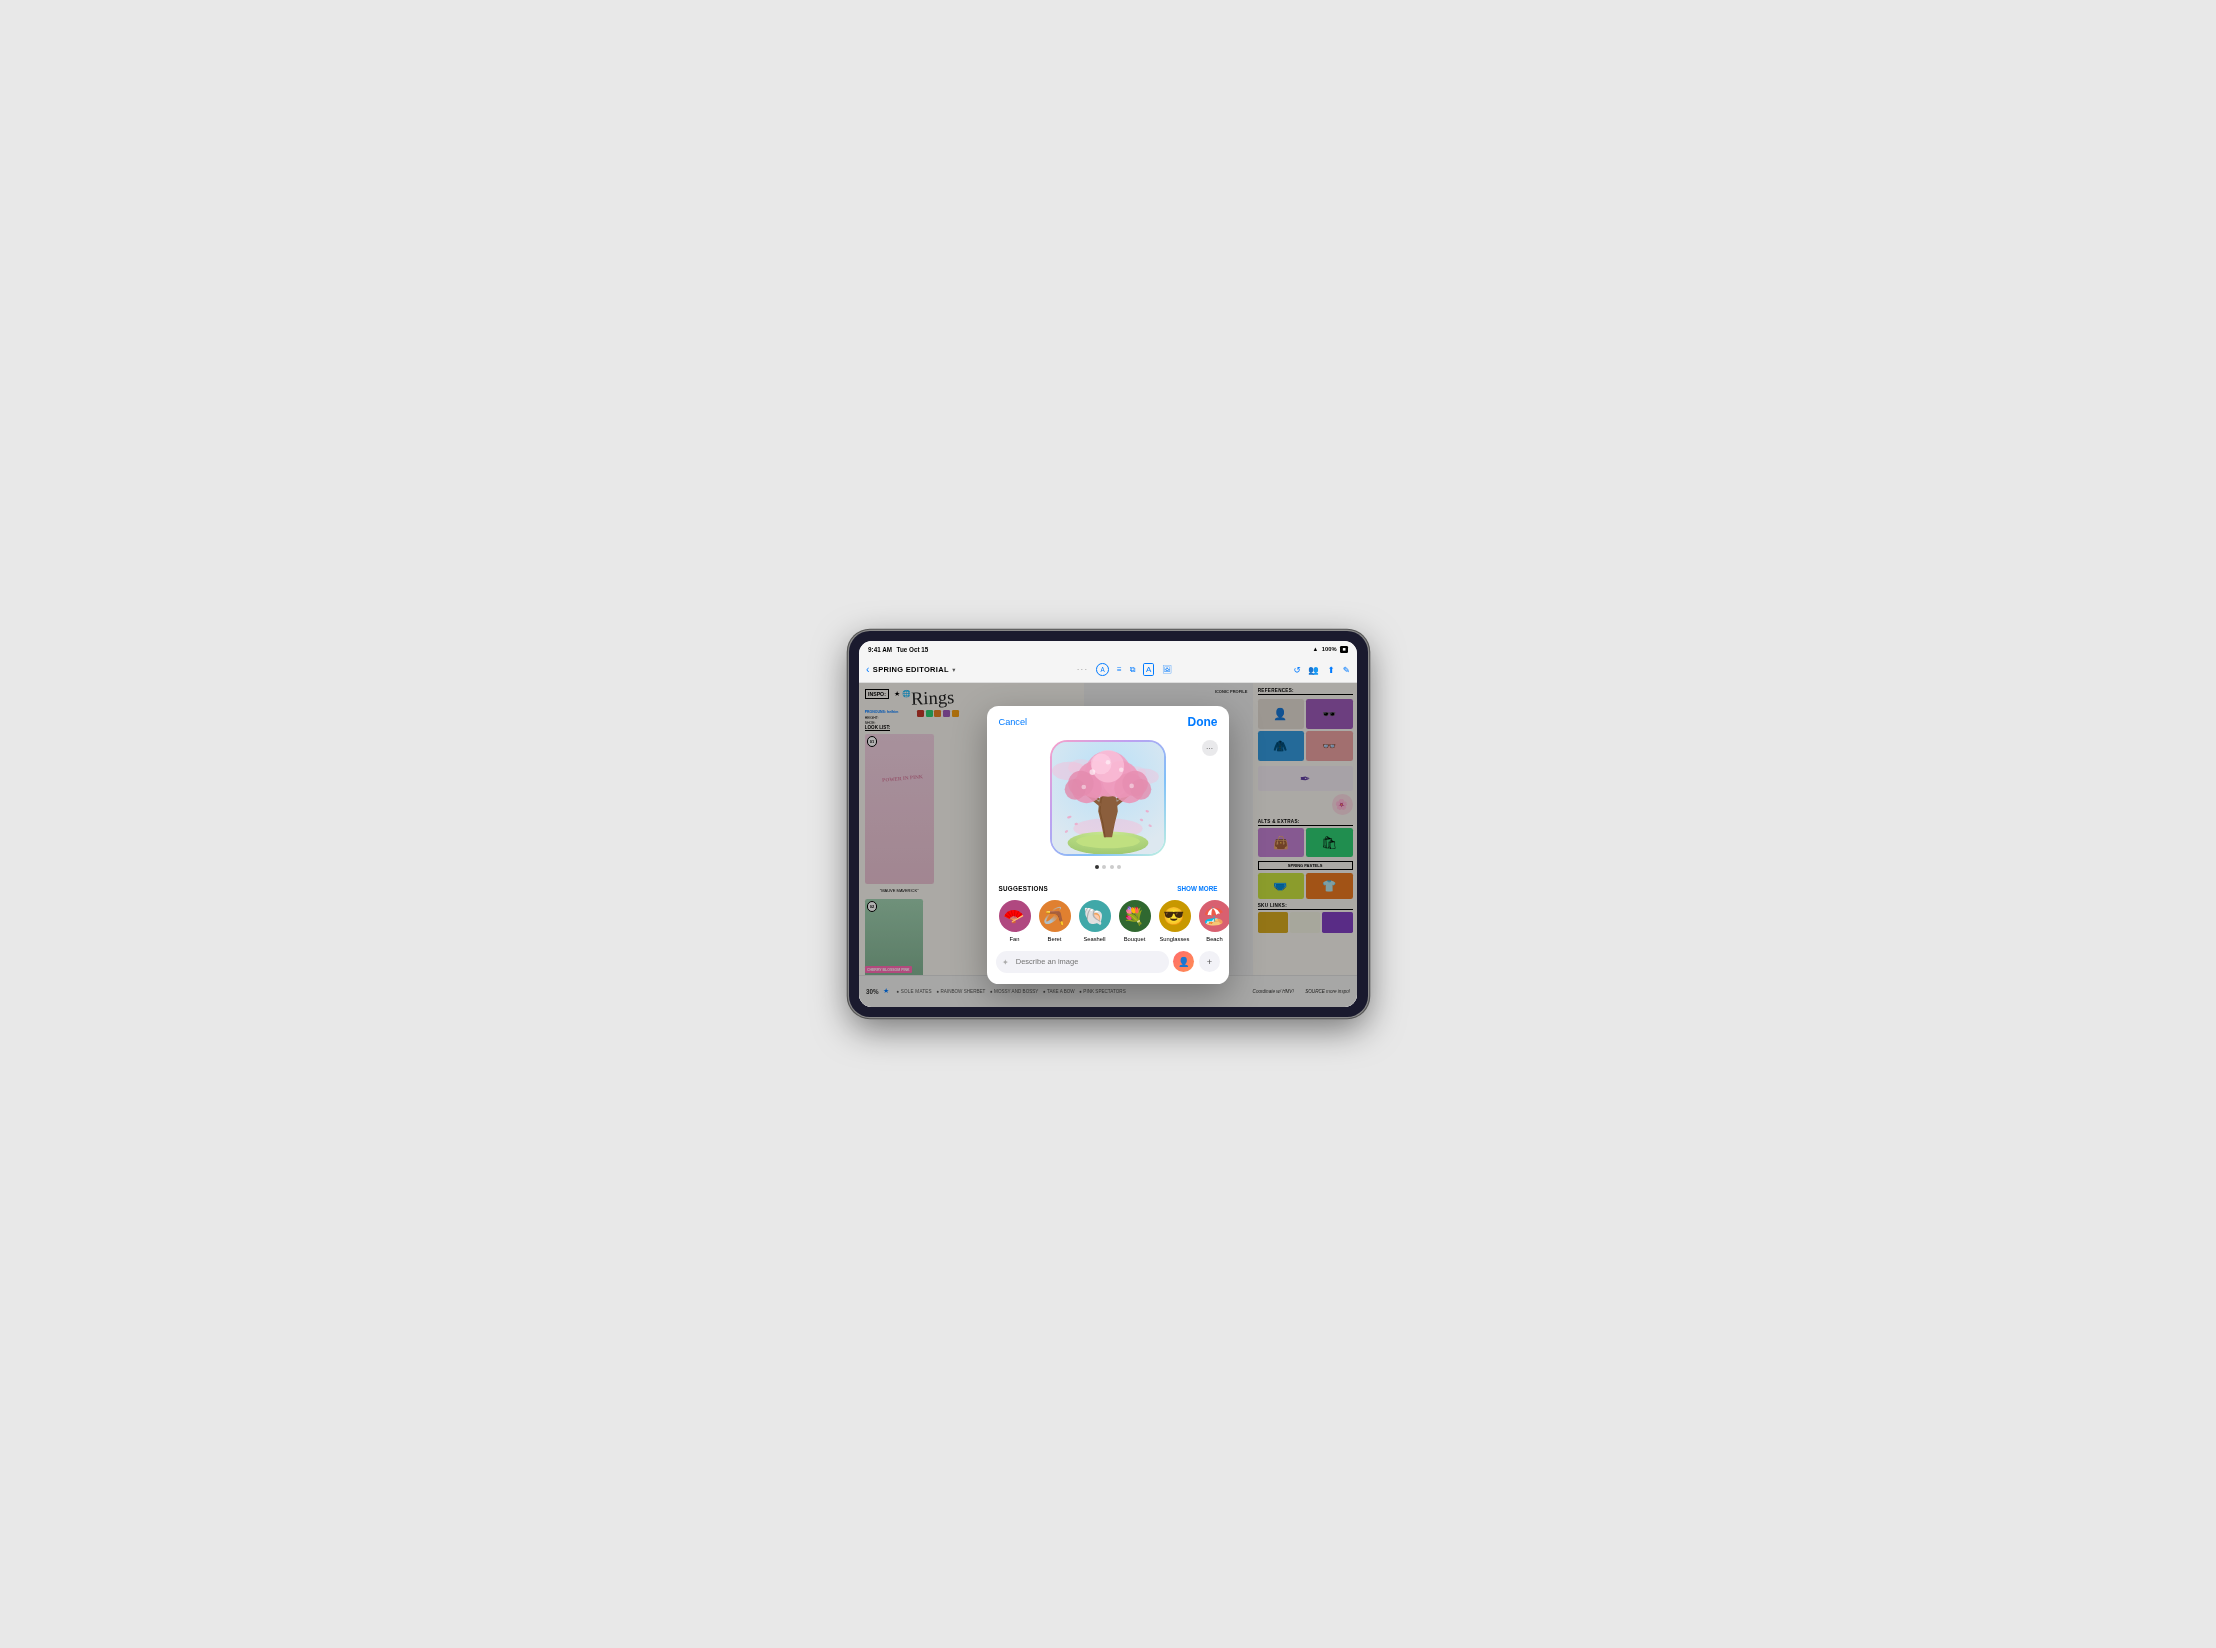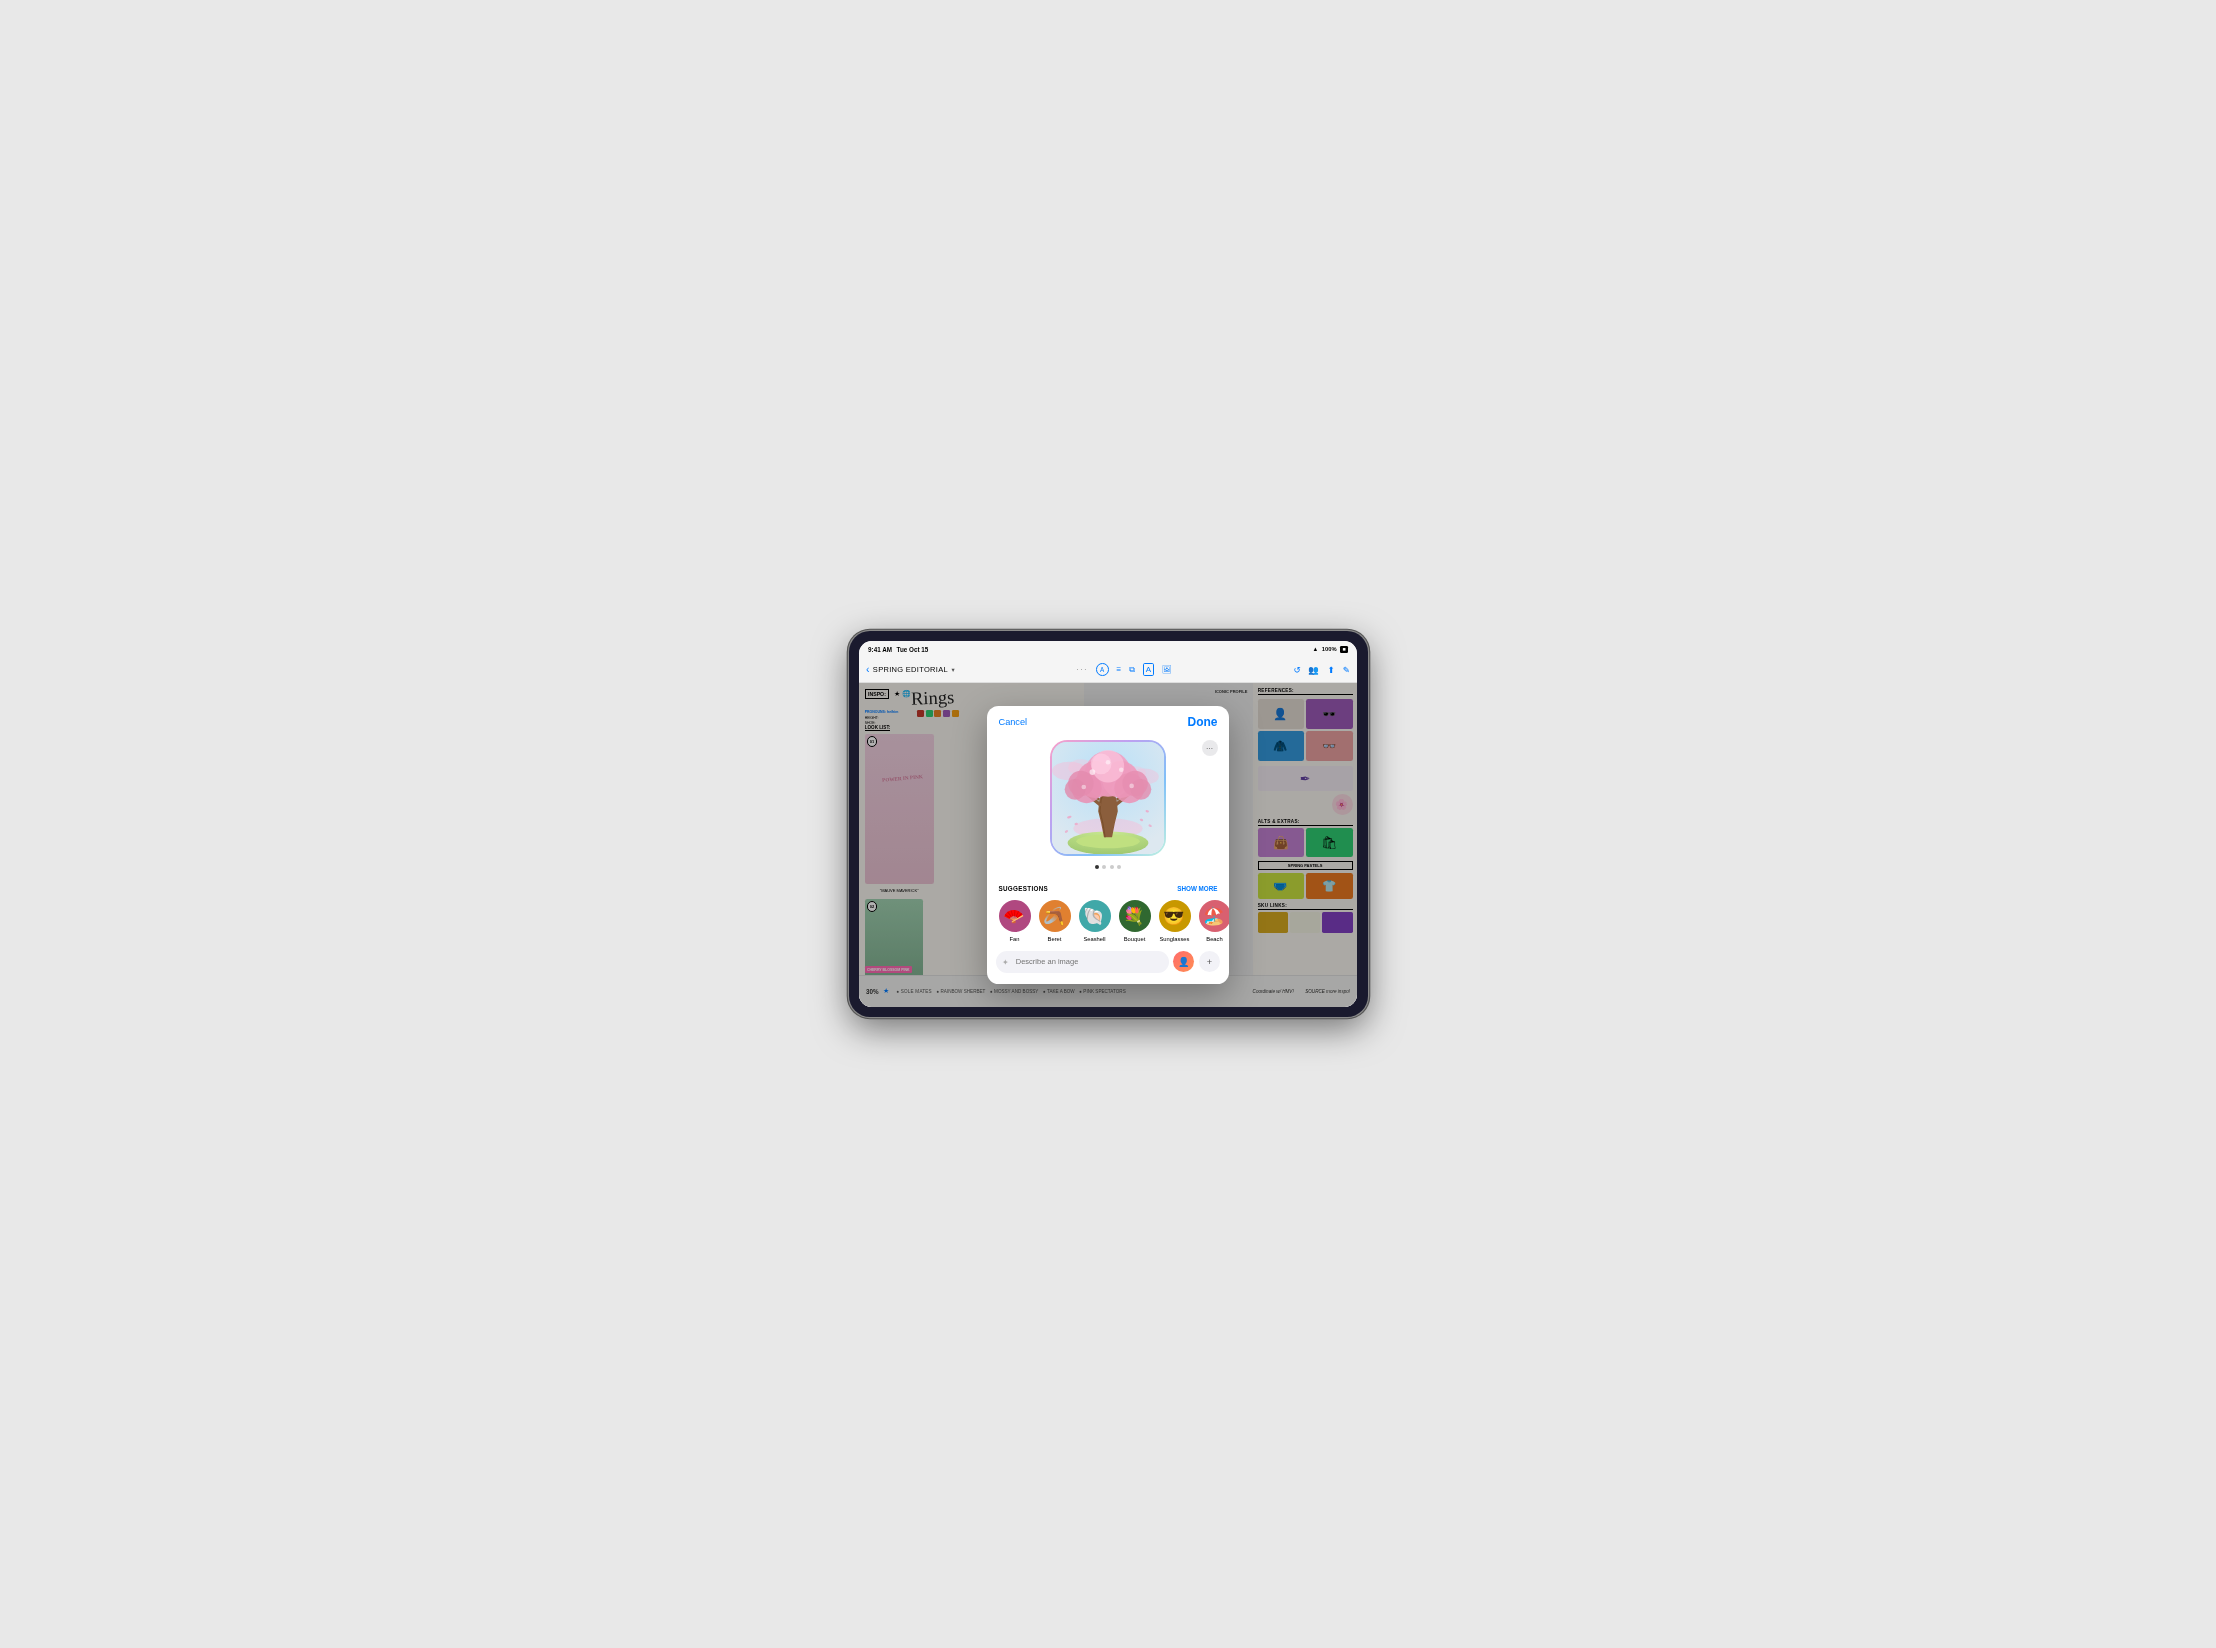--- a/index.html
+++ b/index.html
@@ -78,21 +78,21 @@
     }
 
     .toolbar-left {
       display: flex;
       align-items: center;
       gap: 3.5px;
     }
 
     .toolbar-title {
       font-size: 7.5px;
-      font-weight: 400;
+      font-weight: 700;
       color: #000;
       letter-spacing: 0.3px;
     }
 
     .toolbar-center {
       flex: 1;
       display: flex;
       align-items: center;
       justify-content: center;
       gap: 8px;

